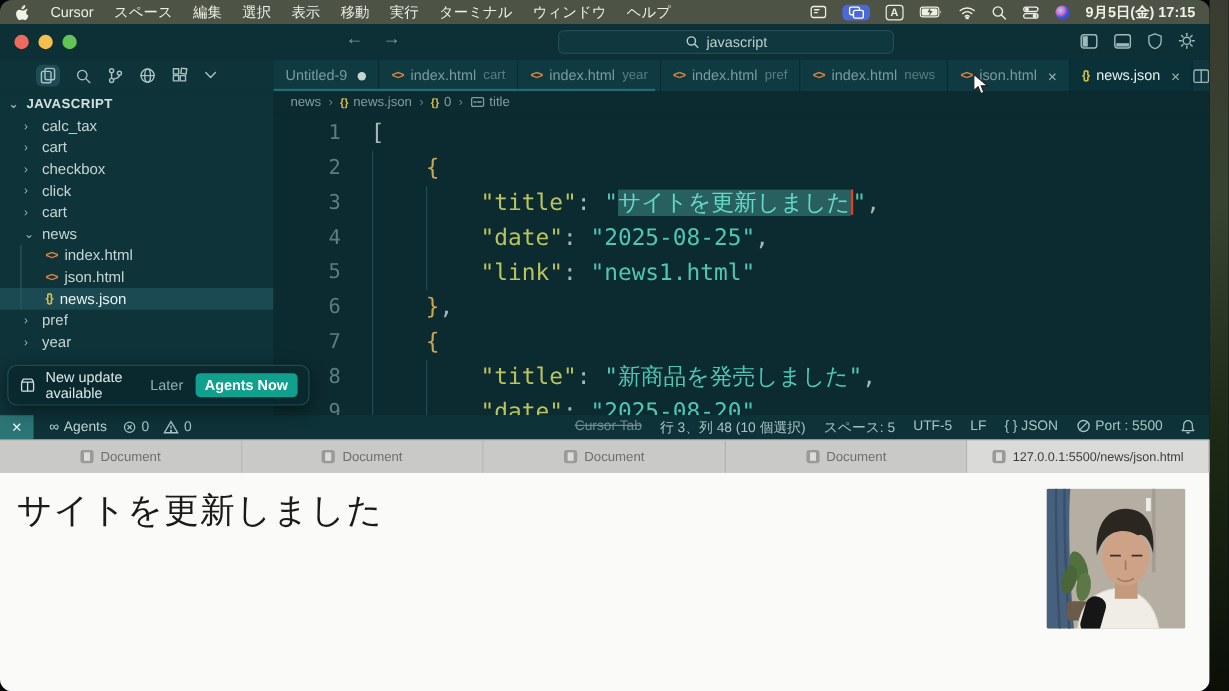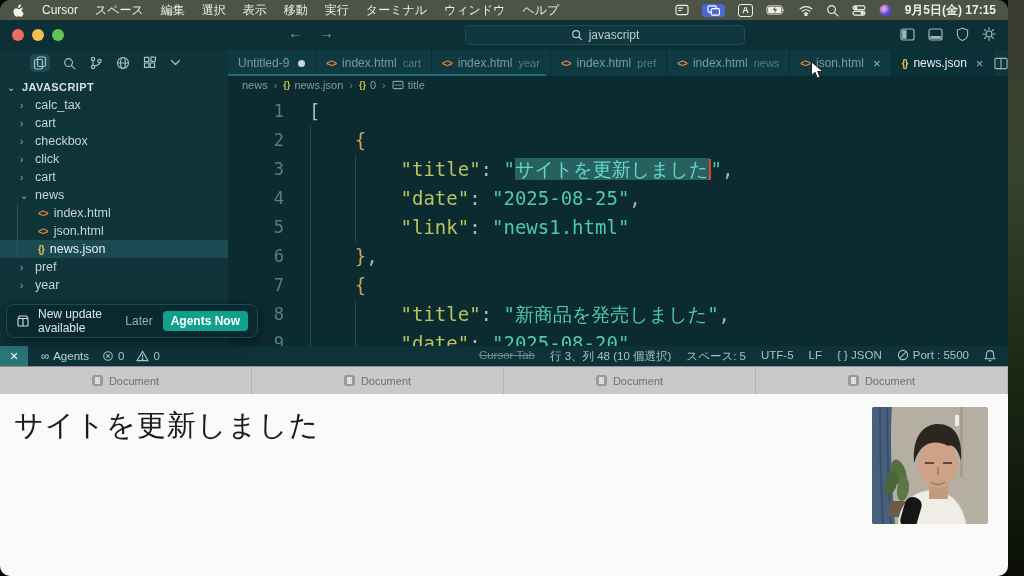--- a/index.html
+++ b/index.html
@@ -534,20 +534,26 @@
         <span class="favicon">
           <span class="favpage"></span>
         </span>
         <span>Document</span>
       </div>
       <div class="btab">
         <span class="favicon">
           <span class="favpage"></span>
         </span>
         <span>Document</span>
+      </div>
+      <div class="btab active">
+        <span class="favicon">
+          <span class="favpage"></span>
+        </span>
+        <span>127.0.0.1:5500/news/json.html</span>
       </div>
     </div>
 
   <div class="page">
     <div class="heading">サイトを更新しました</div>
     <div class="webcam">
       <svg width="116" height="117" viewBox="0 0 116 117">
         <rect width="116" height="117" fill="#b5aea3"></rect>
         <rect x="88" y="0" width="3" height="70" fill="#a49d92"></rect>
         <rect x="83" y="8" width="4" height="11" fill="#ecece8"></rect>

